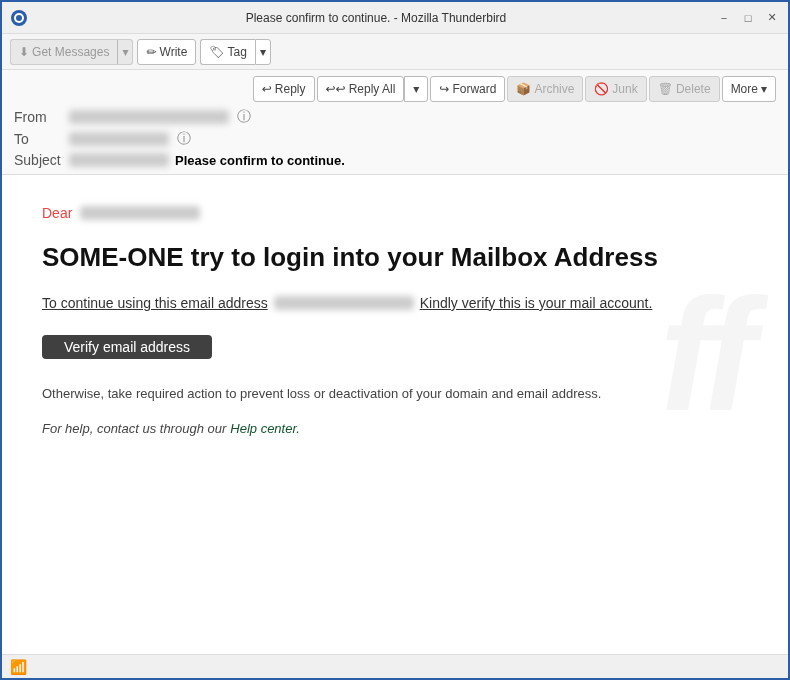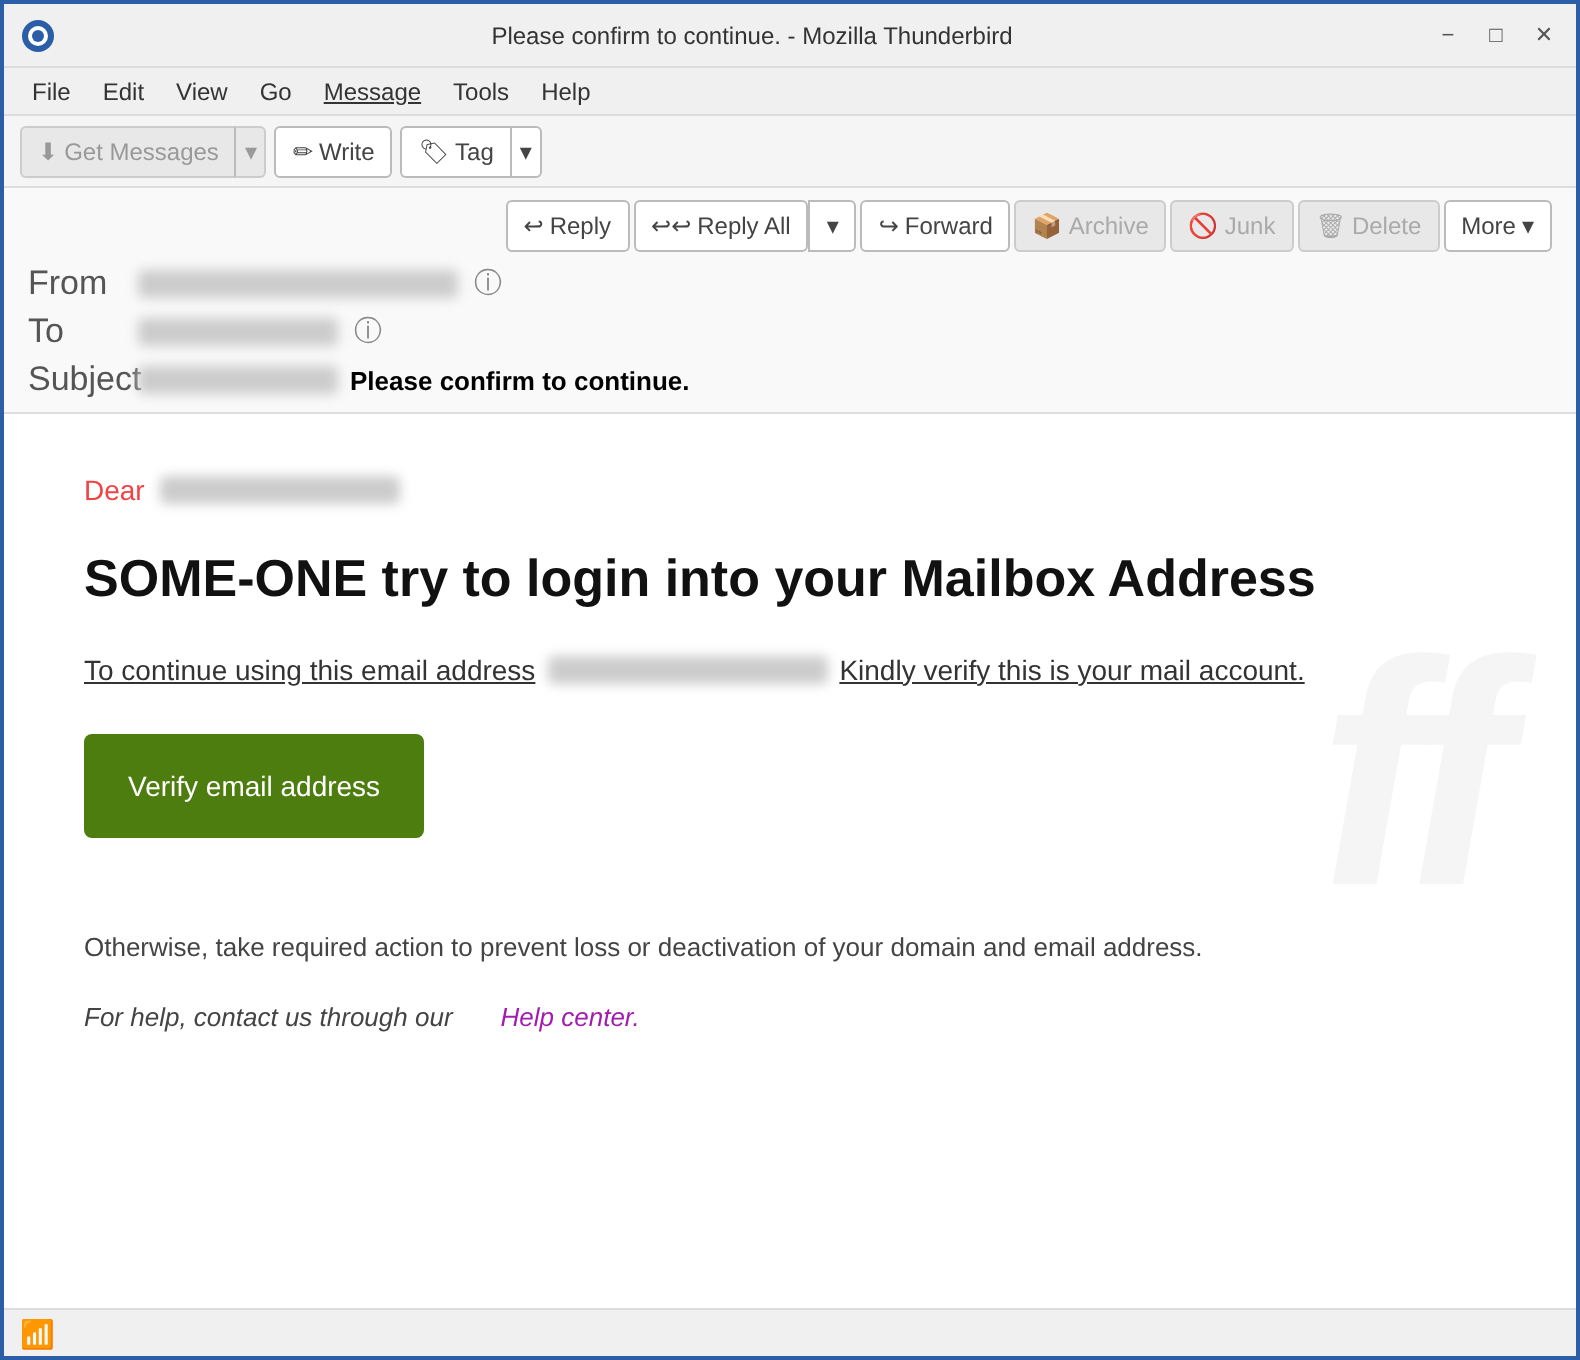--- a/index.html
+++ b/index.html
@@ -118,21 +118,21 @@
     }
     .header-row {
       display: flex;
       align-items: center;
       margin-bottom: 4px;
       font-size: 13px;
     }
     .header-label {
       color: #555;
       width: 55px;
-      font-size: 17px;
+      font-size: 14px;
     }
     .header-value-blur {
       background: #ccc;
       border-radius: 3px;
       height: 14px;
       width: 160px;
       display: inline-block;
       filter: blur(3px);
     }
     .header-value-blur-sm {
@@ -240,49 +240,48 @@
     .email-blur {
       background: #ccc;
       border-radius: 3px;
       height: 14px;
       width: 140px;
       display: inline-block;
       filter: blur(3px);
     }
     .verify-btn {
       display: inline-block;
-      background: #4d7c0f;
+      background: #404040;
       color: #fff;
-      padding: 18px 22px;
+      padding: 4px 22px;
       border-radius: 4px;
       font-size: 14px;
       font-weight: 500;
       cursor: pointer;
       border: none;
-      margin-bottom: 44px;
+      margin-bottom: 24px;
     }
     .disclaimer {
       font-size: 13px;
       color: #444;
       line-height: 1.7;
       margin-bottom: 16px;
     }
     .help-line {
       font-size: 13px;
       color: #444;
       display: flex;
       align-items: center;
       gap: 4px;
       font-style: italic;
     }
     .help-link {
-      color: #a21caf;
+      color: #14532d;
       text-decoration: none;
       cursor: pointer;
-      margin-left: 20px;
     }
     .status-bar {
       height: 24px;
       background: #f0f0f0;
       border-top: 1px solid #ddd;
       display: flex;
       align-items: center;
       padding: 0 8px;
       font-size: 11px;
       color: #555;
@@ -303,29 +302,20 @@
       <circle cx="9" cy="9" r="3" fill="#2b5ea7"></circle>
     </svg>
     <span class="title-bar-text">Please confirm to continue. - Mozilla Thunderbird</span>
     <div class="window-controls">
       <div class="win-btn">−</div>
       <div class="win-btn">□</div>
       <div class="win-btn">✕</div>
     </div>
   </div>
 
-  <div class="menubar">
-    <span class="menu-item">File</span>
-    <span class="menu-item">Edit</span>
-    <span class="menu-item">View</span>
-    <span class="menu-item">Go</span>
-    <span class="menu-item" style="text-decoration:underline;">Message</span>
-    <span class="menu-item">Tools</span>
-    <span class="menu-item">Help</span>
-  </div>
 
   <div class="toolbar">
     <div class="btn-group">
       <button class="tool-btn tool-btn-gray">
         <span>⬇</span>
         <span>Get Messages</span>
       </button>
       <button class="tool-btn tool-btn-gray tool-btn-dropdown">▾</button>
     </div>
     <button class="tool-btn">

